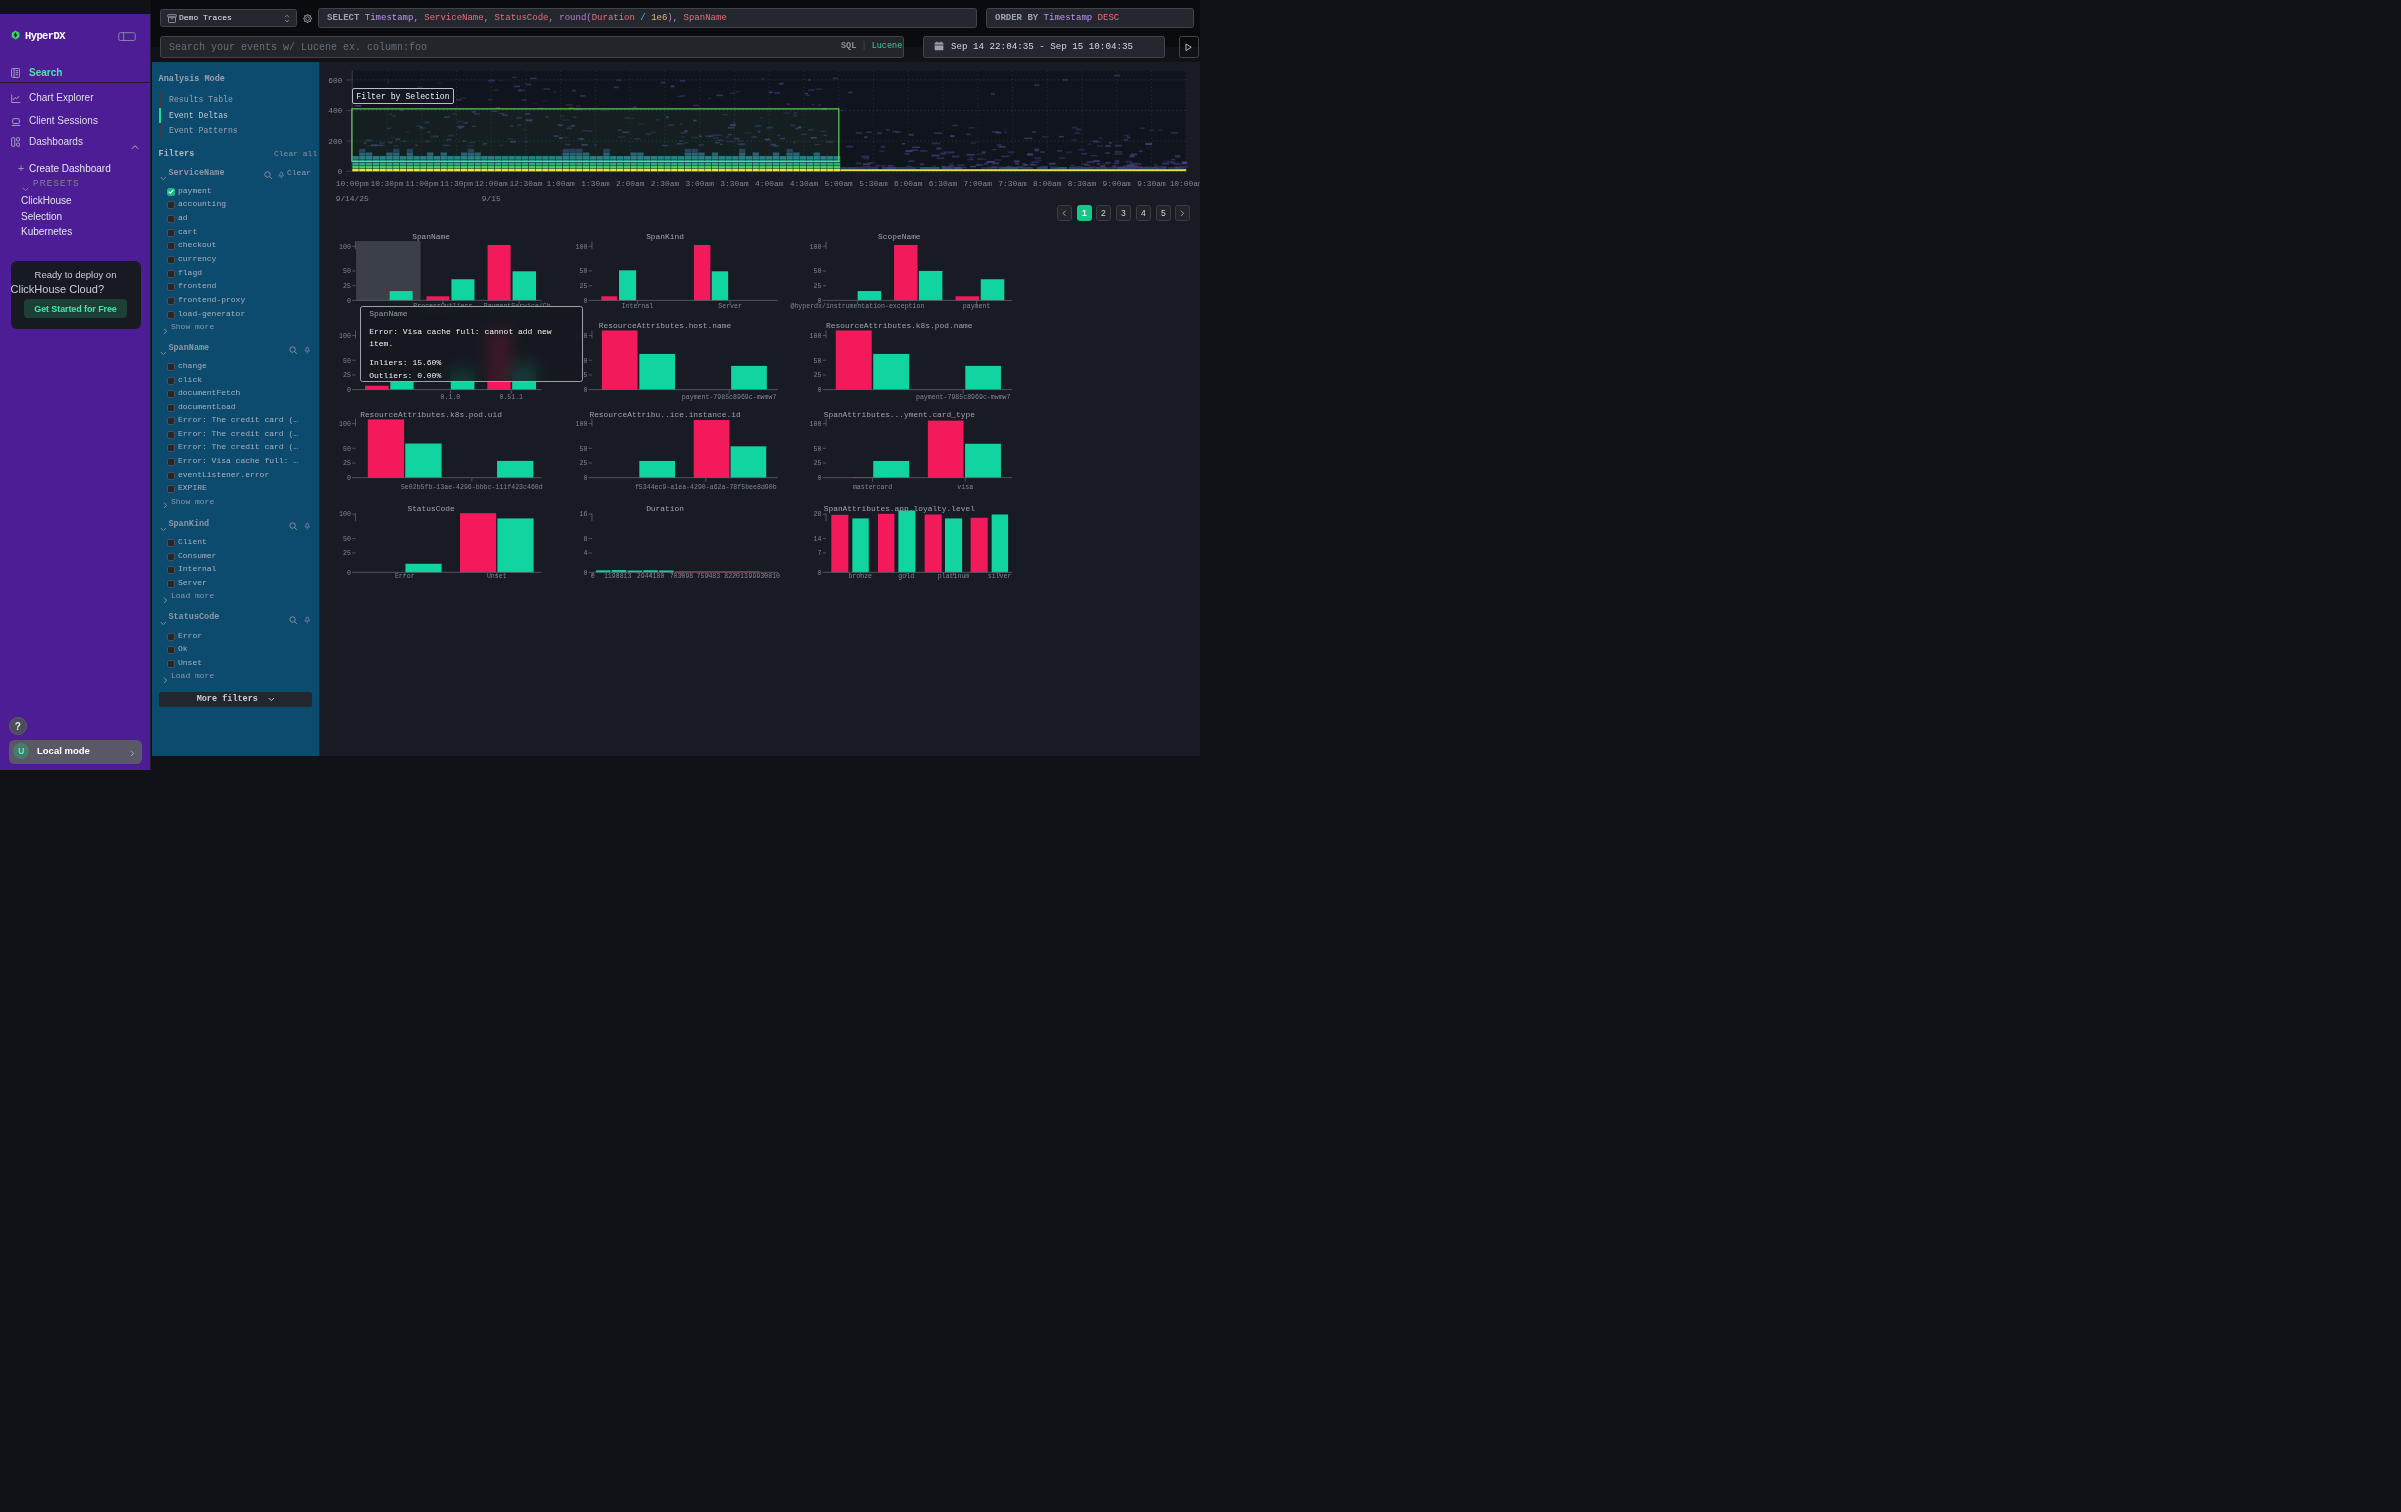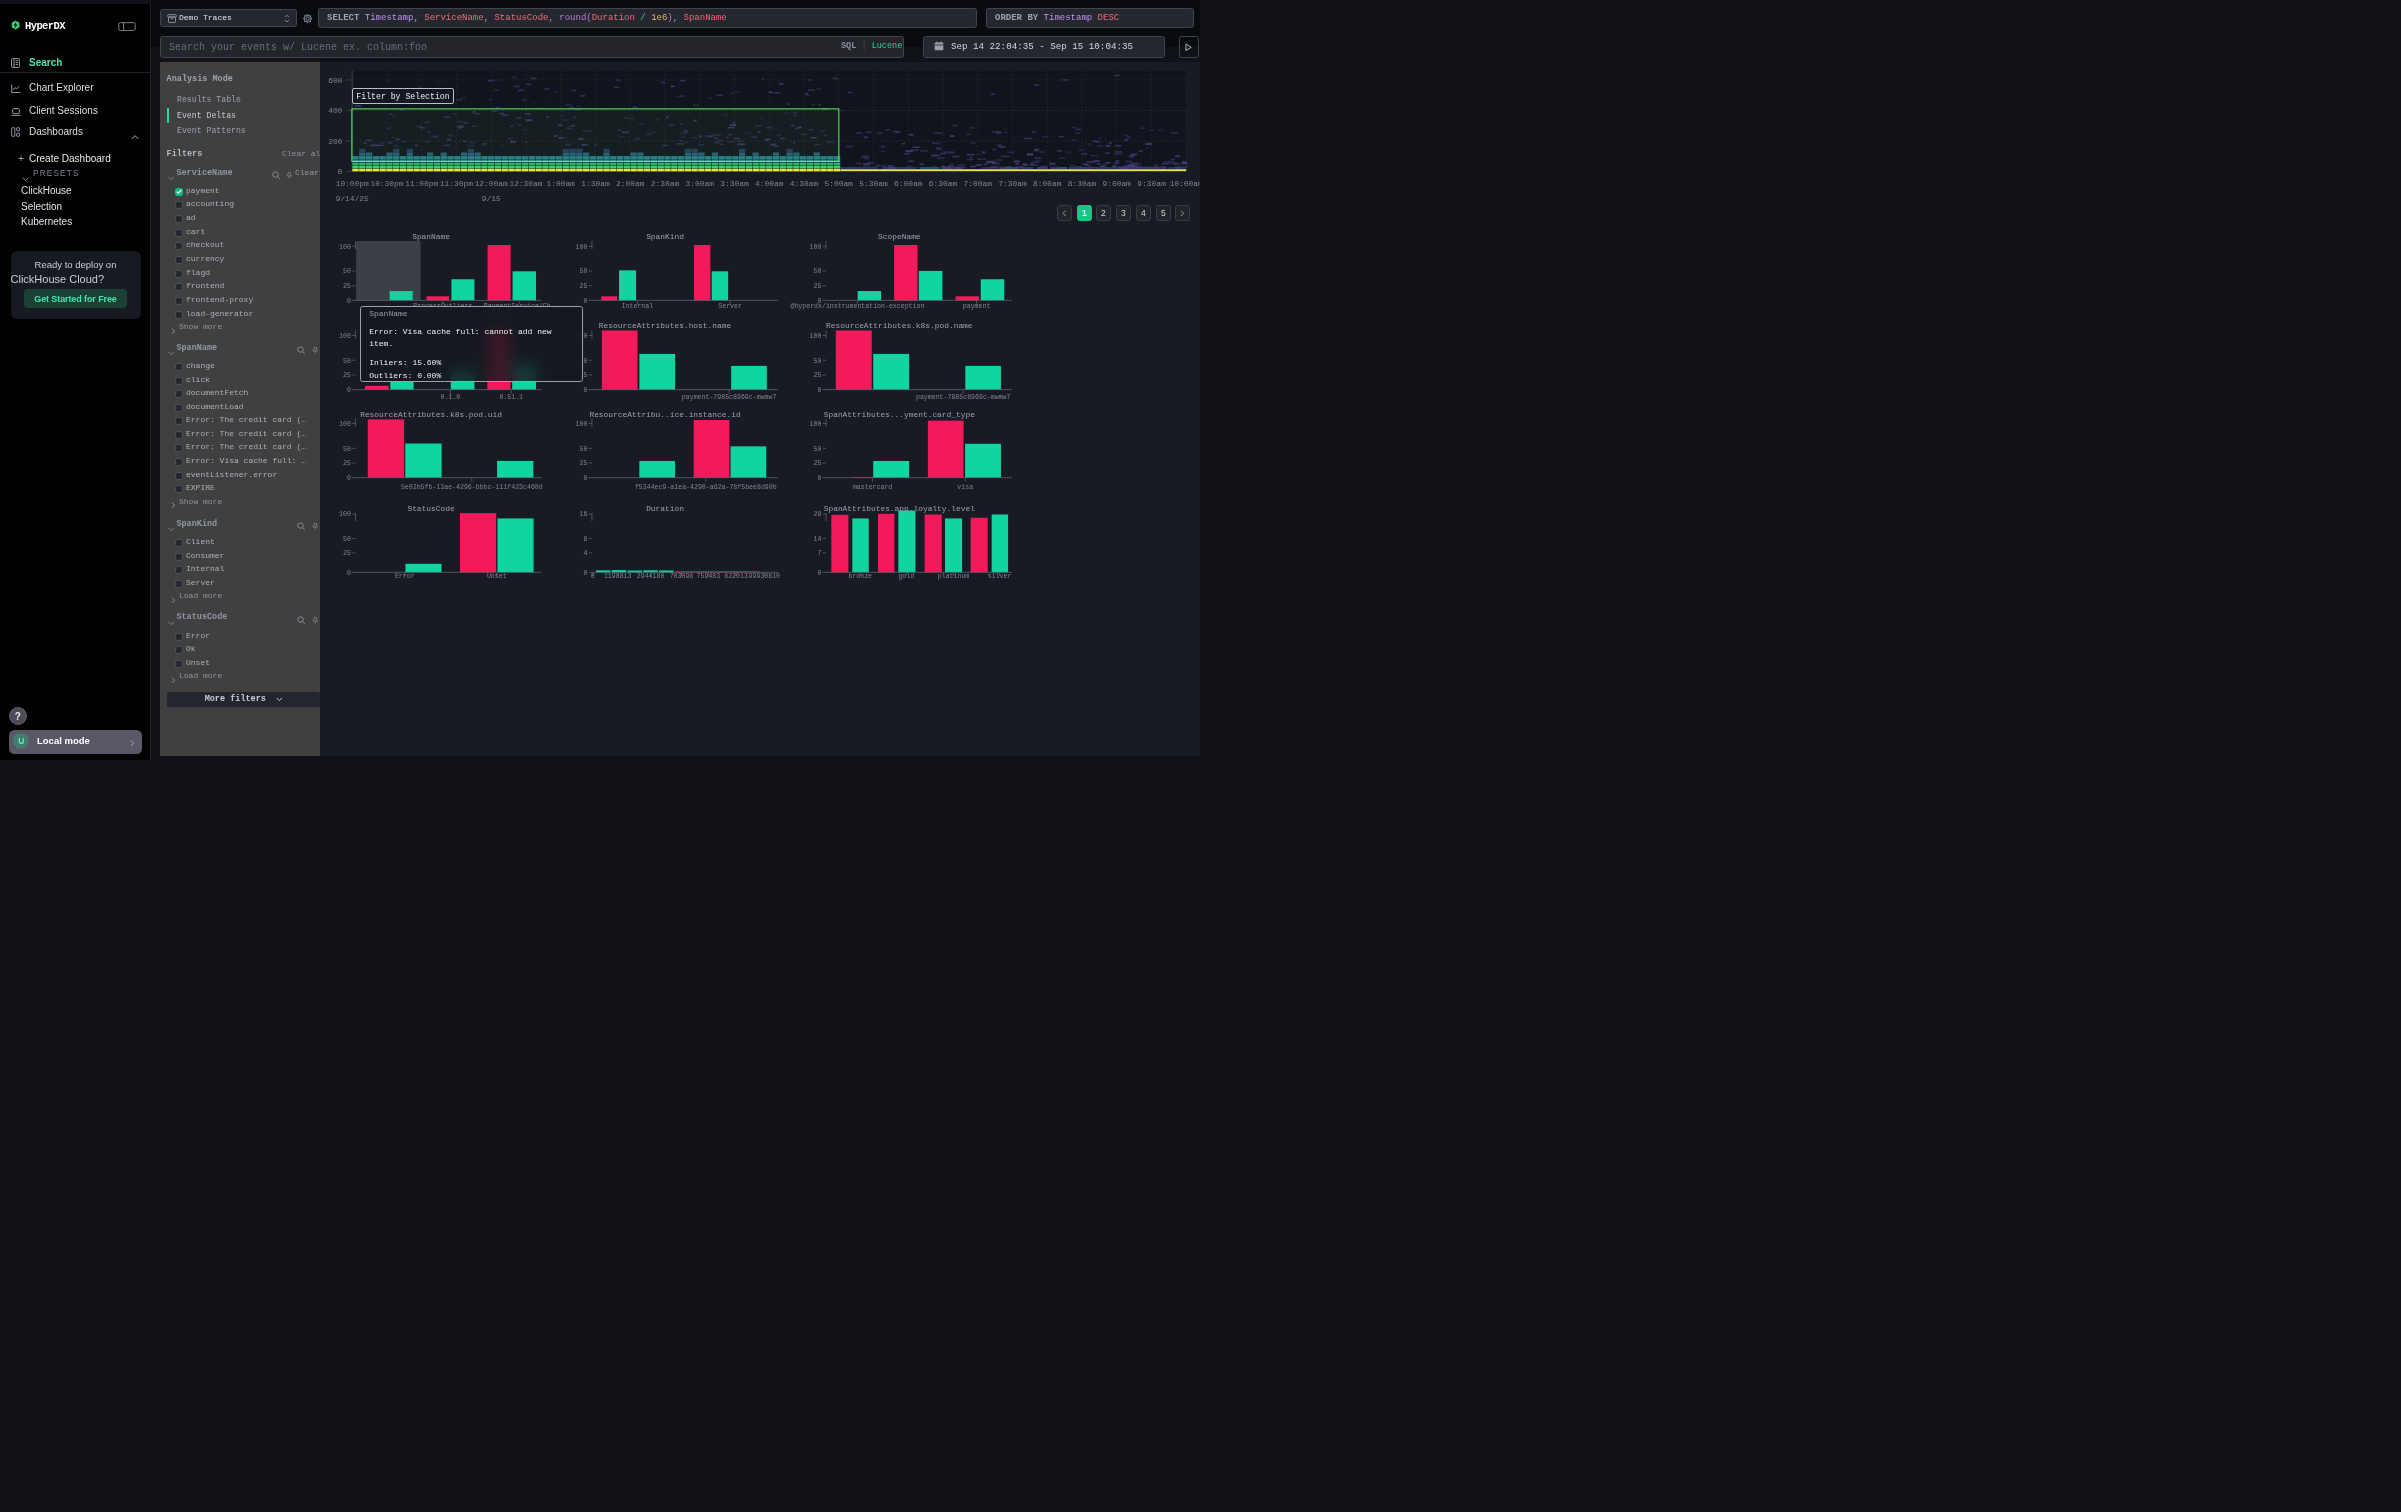--- a/index.html
+++ b/index.html
@@ -1,18 +1,18 @@
 <!DOCTYPE html>
 <html style="font-size:10.5px"><head><meta charset="utf-8"><style>
 * { margin:0; padding:0; box-sizing:border-box; }
 html,body { width:1201px; height:756px; background:#101217; overflow:hidden; font-family:'Liberation Sans', sans-serif; -webkit-font-smoothing:antialiased; }
 .abs { position:absolute; }
 #topbar { position:absolute; left:151px; top:0; width:1049px; height:47px; background:#0a0b0e; }
-#sidebar { position:absolute; left:0; top:4px; width:151px; height:756px; background:#000000; border-right:0.7px solid #1e2127; }
-#filters { position:absolute; left:152px; top:62px; width:168px; height:694px; background:#404040; border-right:0.7px solid #23262e;margin-left:8px; }
+#sidebar { position:absolute; left:0; top:14px; width:151px; height:756px; background:#4c1d95; border-right:0.7px solid #1e2127; }
+#filters { position:absolute; left:152px; top:62px; width:168px; height:694px; background:#0c4a6e; border-right:0.7px solid #23262e; }
 #main { position:absolute; left:320px; top:62px; width:880px; height:694px; background:#181b24; }
 .ibox { position:absolute; background:#25272e; border:0.7px solid #41444c; border-radius:2.6px; }
 .mono { font-family:'Liberation Mono', monospace; }
 .cb { position:absolute; width:8px; height:8px; border-radius:2px; background:#25272e; border:0.7px solid #4a4e57; display:flex; align-items:center; justify-content:center; }
 .cb.ck { background:#12b886; border-color:#12b886; }
 .flab { position:absolute; font-family:'Liberation Mono', monospace; font-size:8px; white-space:pre; }
 .fhead { position:absolute; font-family:'Liberation Mono', monospace; font-size:8.5px; font-weight:bold; color:#8f97a3; }
 .amode { position:absolute; left:6.6px; top:12px; font-family:'Liberation Mono', monospace; font-size:8.5px; font-weight:bold; color:#9aa3ae; }
 .rail { position:absolute; left:7.2px; width:2px; background:#3a3d46; }
 .aitem { position:absolute; left:17px; font-family:'Liberation Mono', monospace; font-size:8.2px; color:#99a1ad; }

